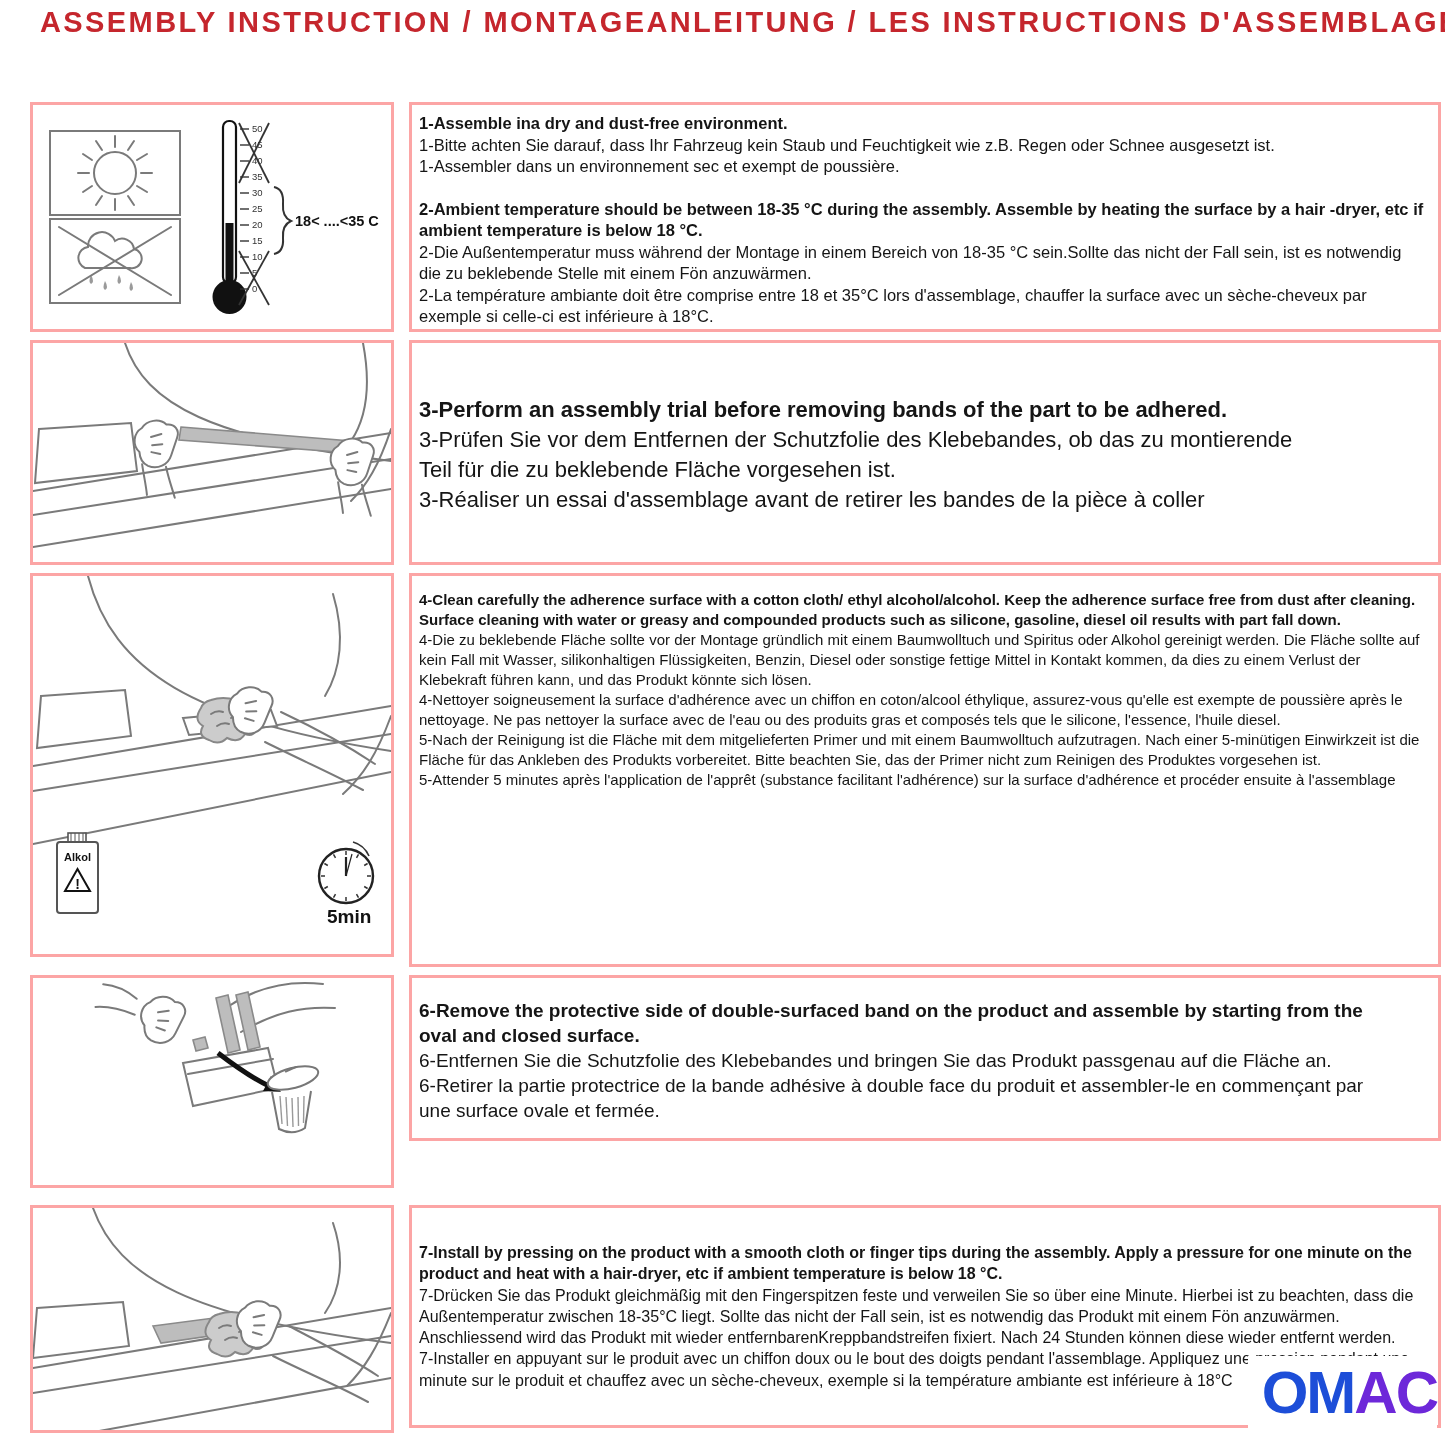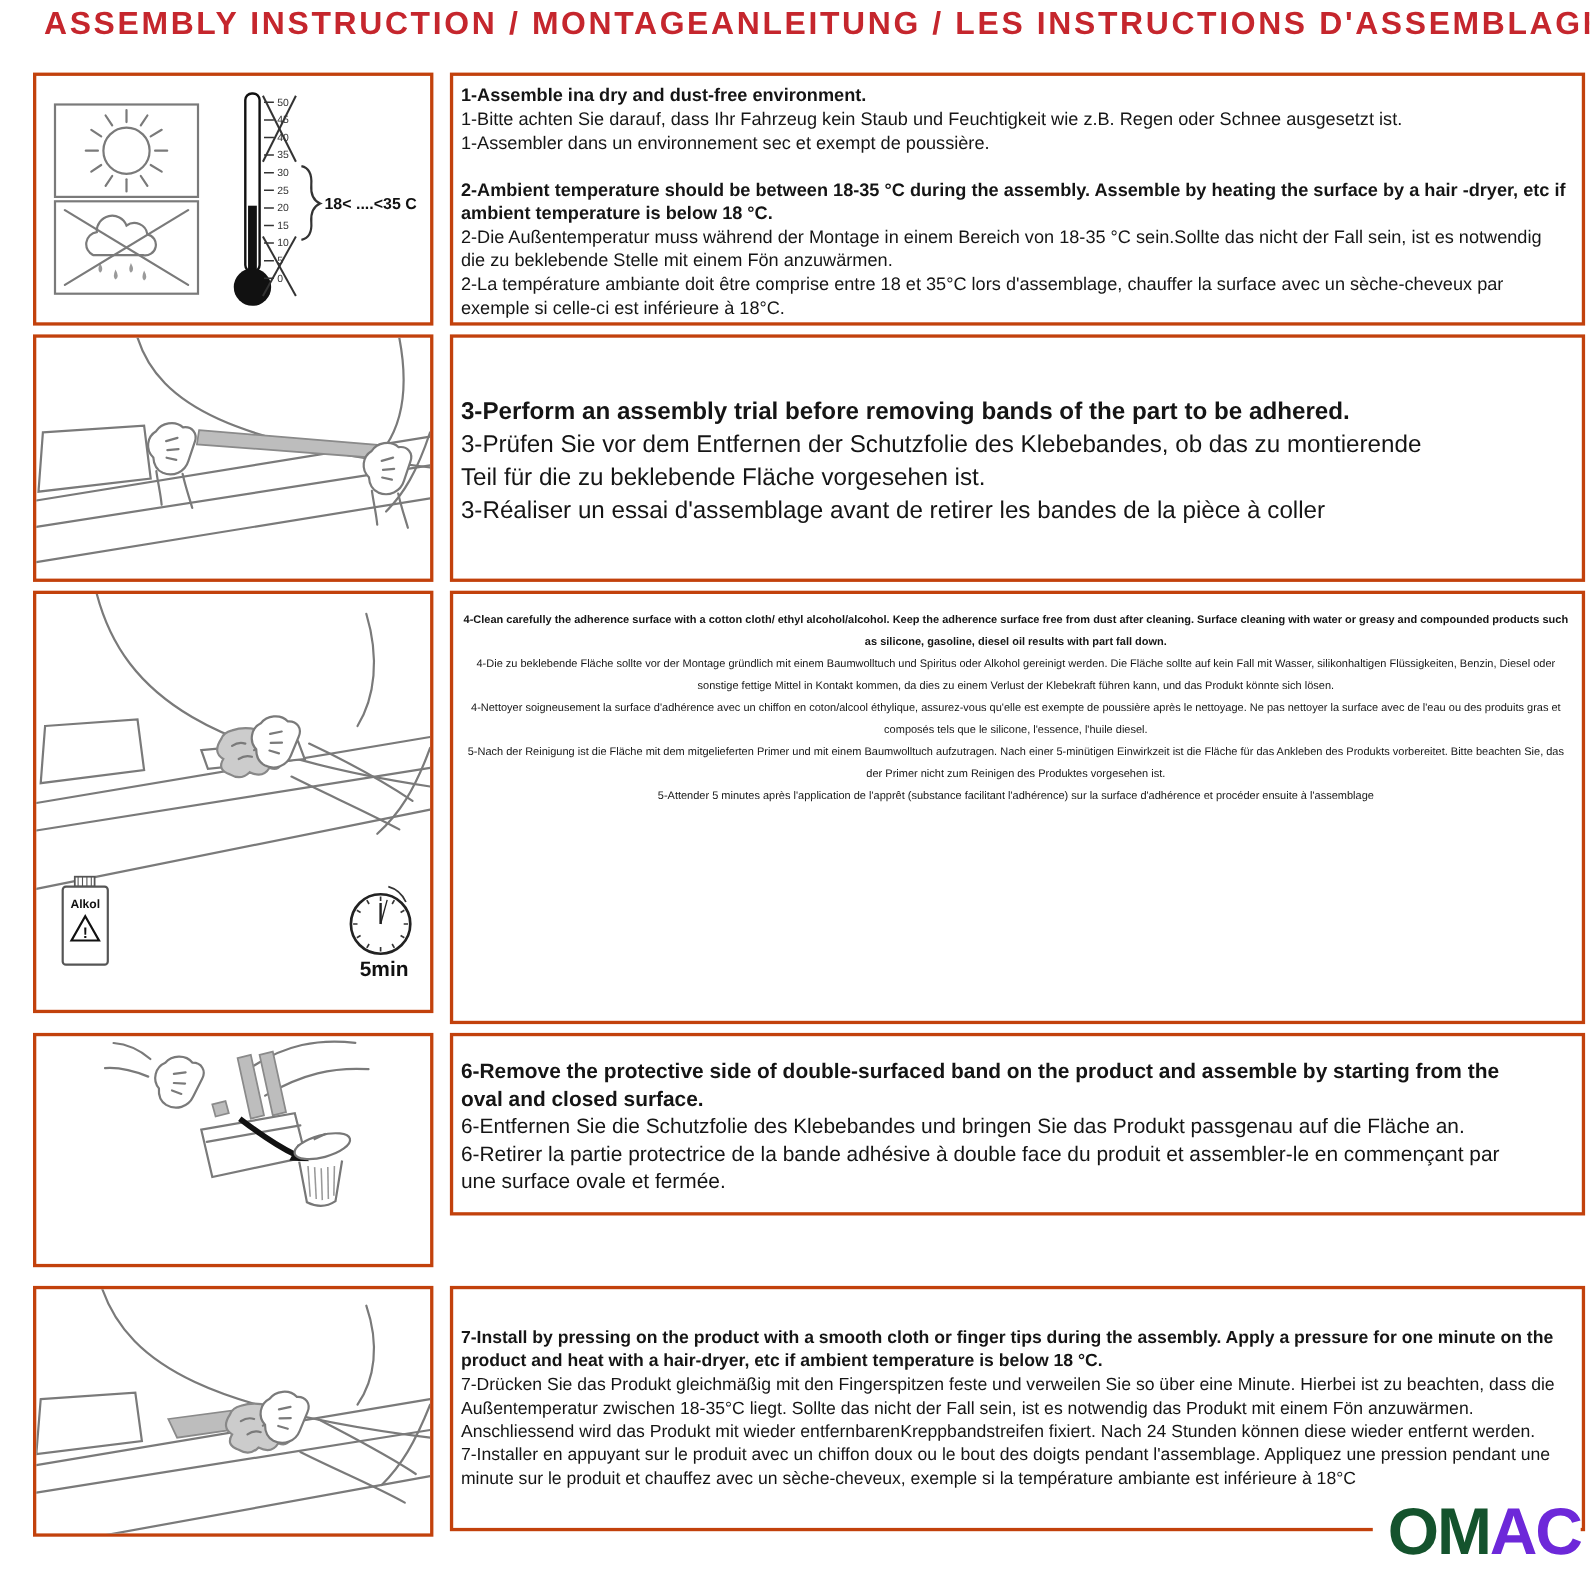--- a/index.html
+++ b/index.html
@@ -1,39 +1,39 @@
 <!DOCTYPE html>
 <html><head>
 <meta charset="utf-8">
 <style>
   html,body{margin:0;padding:0;background:#fff;}
   .page{position:relative;width:1445px;height:1445px;background:#fff;overflow:hidden;
         font-family:"Liberation Sans",sans-serif;color:#151515;}
   .title{position:absolute;left:40px;top:6px;width:1400px;margin:0;
          font-size:29px;font-weight:700;letter-spacing:2.4px;color:#c5262d;white-space:nowrap;}
-  .box{position:absolute;background:#fff;border:3px solid #c2410c;box-sizing:border-box;}
+  .box{position:absolute;background:#fff;border:3px solid #fca5a5;box-sizing:border-box;margin-top:36px;}
   .illus{left:30px;width:364px;}
   .txt{left:409px;width:1032px;padding:8px 10px 4px 7px;}
   .txt p{margin:0;}
   .txt .b{font-weight:700;}
   .txt .gap{margin-top:21px;}
   .vcenter{display:flex;flex-direction:column;justify-content:center;}
   
   .t1 p{font-size:16.5px;line-height:21.5px;}
   .t2 p{font-size:22px;line-height:30px;max-width:905px;}
-  .t3 p{font-size:10px;line-height:20px;text-align:center;}
+  .t3 p{font-size:15px;line-height:20px;}
   .t3 .gap{margin-top:20px;}
   .t4 p{font-size:19px;line-height:25px;max-width:960px;}
   .t5 p{font-size:16px;line-height:21.3px;padding-top:0;}
   .t5{padding-top:34px;}
   svg{display:block;}
   .logo{position:absolute;top:1356px;right:8px;height:74px;background:#fff;z-index:5;
         display:flex;align-items:center;padding-left:14px;
         font-size:60px;font-weight:700;letter-spacing:-2px;line-height:1;}
-  .logo .lb{color:#14532d;}
+  .logo .lb{color:#1d4ed8;}
   .logo .lr{color:#6d28d9;}
   .ink{stroke:#7a7a7a;stroke-width:2;fill:none;stroke-linecap:round;}
   .inkf{stroke:#7a7a7a;stroke-width:2;fill:#fff;}
   .gray{fill:#bdbdbd;stroke:#8a8a8a;stroke-width:1.6;}
   .dark{stroke:#333;fill:none;}
 </style>
 </head>
 <body>
 
 <div class="page">

